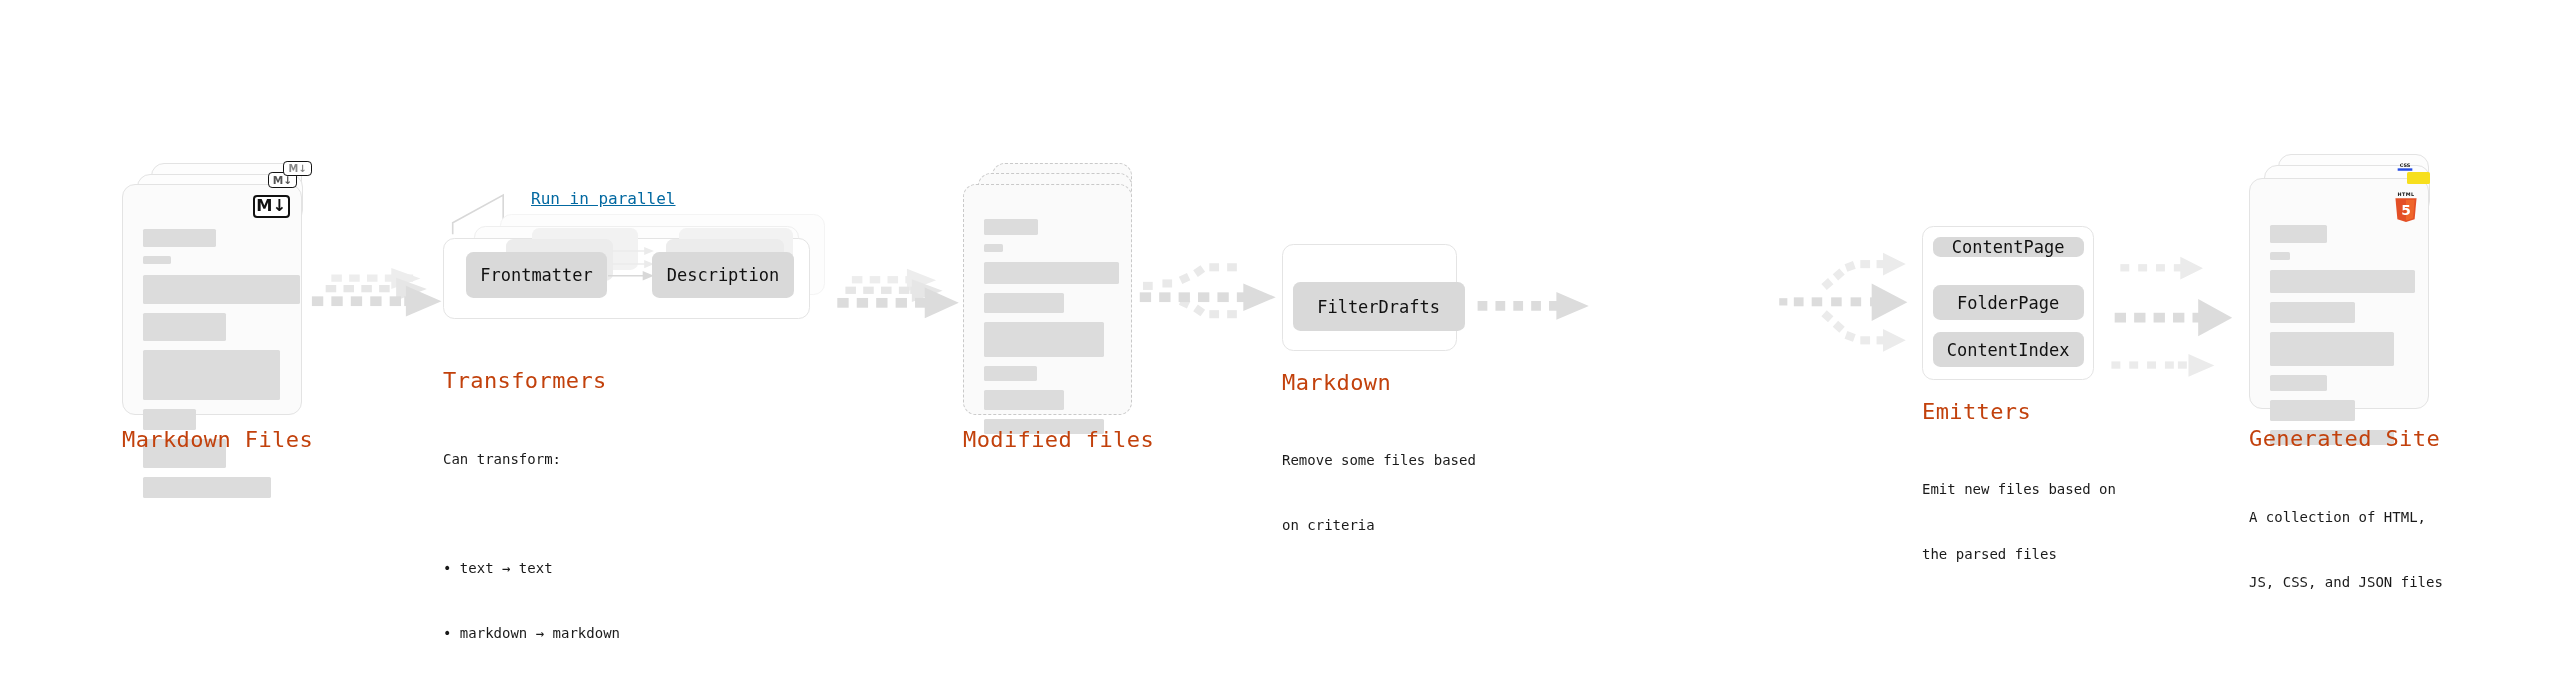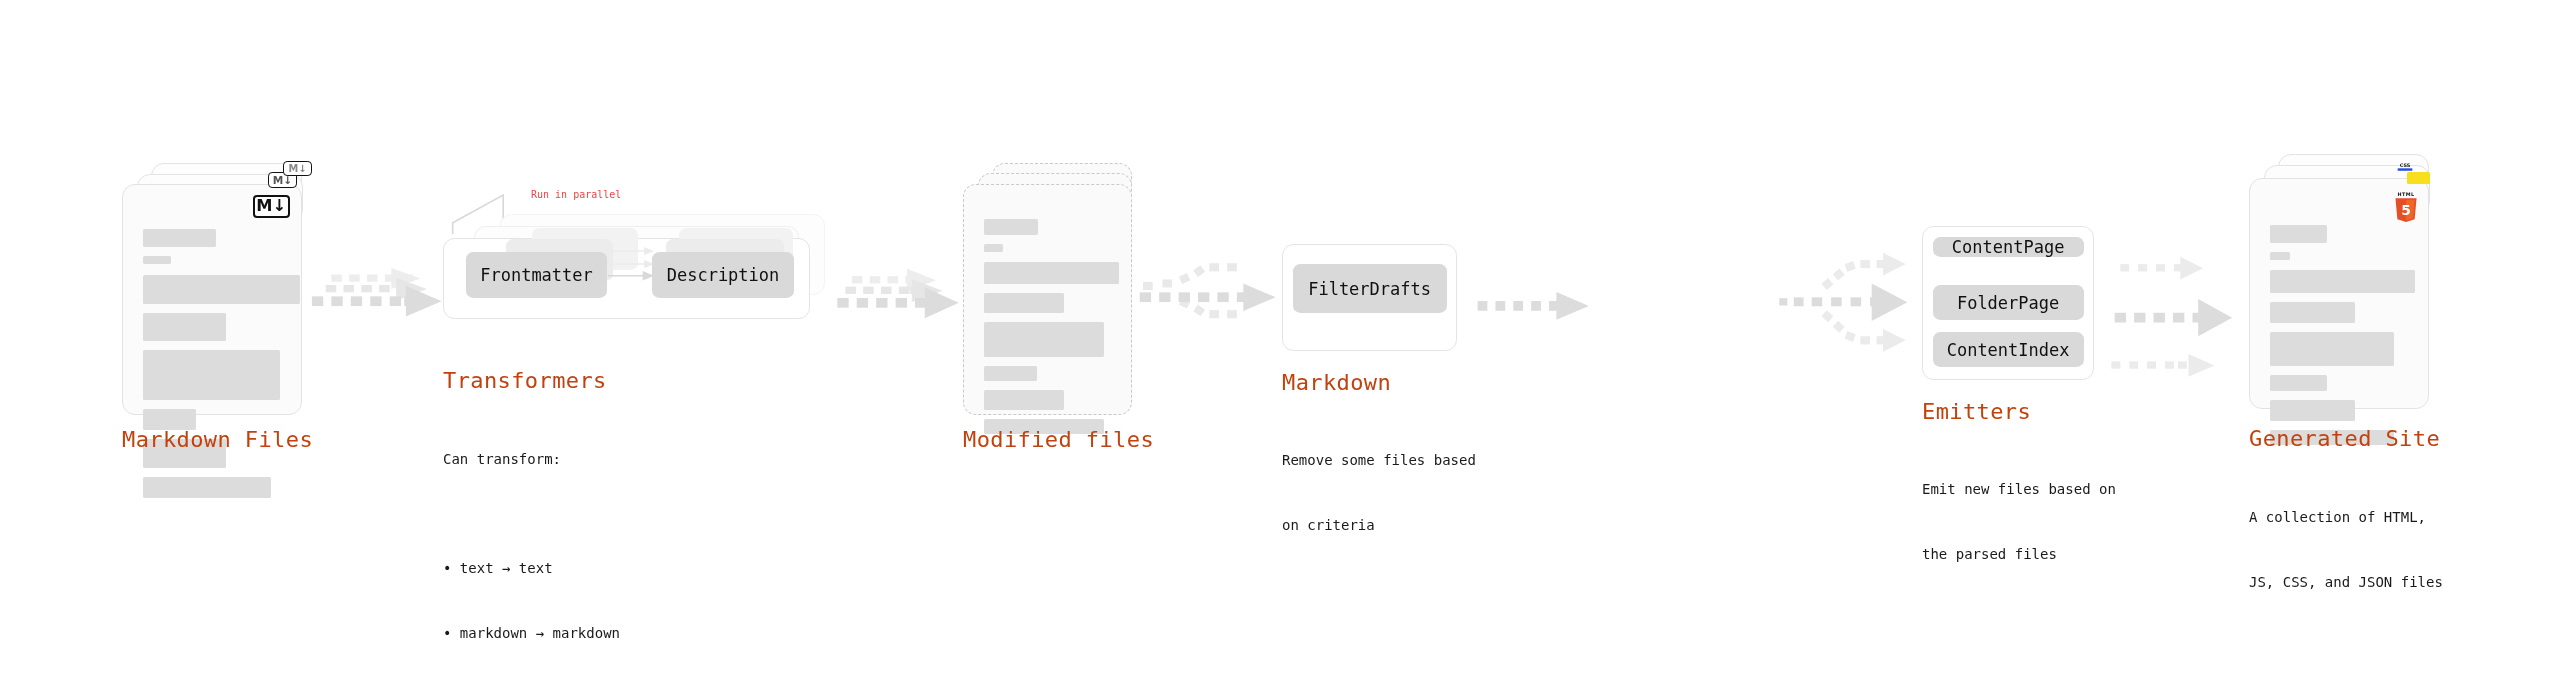--- a/index.html
+++ b/index.html
@@ -82,23 +82,24 @@
     font-size: 14px;
     line-height: 1.55;
     color: #1a1a1a;
     white-space: pre;
   }
   .caption-sub ul { list-style: none; }
   .caption-sub li { white-space: pre; }
 
   .parallel-label {
     position: absolute;
-    font-size: 10px;
-    color: #ef4444;
+    font-size: 16px;
+    color: #0369a1;
     white-space: nowrap;
+    text-decoration: underline;
   }
 
   svg { display: block; overflow: visible; }
   .abs-svg { position: absolute; }
 </style>
 </head>
 <body>
 
 <div id="stage">
 
@@ -277,21 +278,21 @@
           <rect x="74" y="40" width="14" height="12"></rect>
         <rect x="98" y="40" width="14" height="12"></rect>
           <rect x="122" y="40" width="14" height="12"></rect>
         <path d="M130 29 L170 46 L130 63 Z"></path>
       </g>
     </svg>
   </div>
 
   <div class="node" style="left:1282px; top:244px;">
     <div class="groupbox" style="left:0px; top:0px; width:175px; height:107px;"></div>
-    <div class="pill" style="left:10.6px; top:20px; width:154px; height:49px;">FilterDrafts</div>
+    <div class="pill" style="left:10.6px; top:38px; width:172px; height:49px;">FilterDrafts</div>
     <div class="caption-title" style="left:0px; top:126px;">Markdown</div>
     <div class="caption-sub" style="left:0px; top:163px;">
       <div>Remove some files based</div>
       <div>on criteria</div>
     </div>
   </div>
 
   <div class="abs-svg" style="left:1463px; top:283px;">
     <svg width="138" height="49" viewBox="0 0 170 60">
       <g fill="#dcdcdc">

